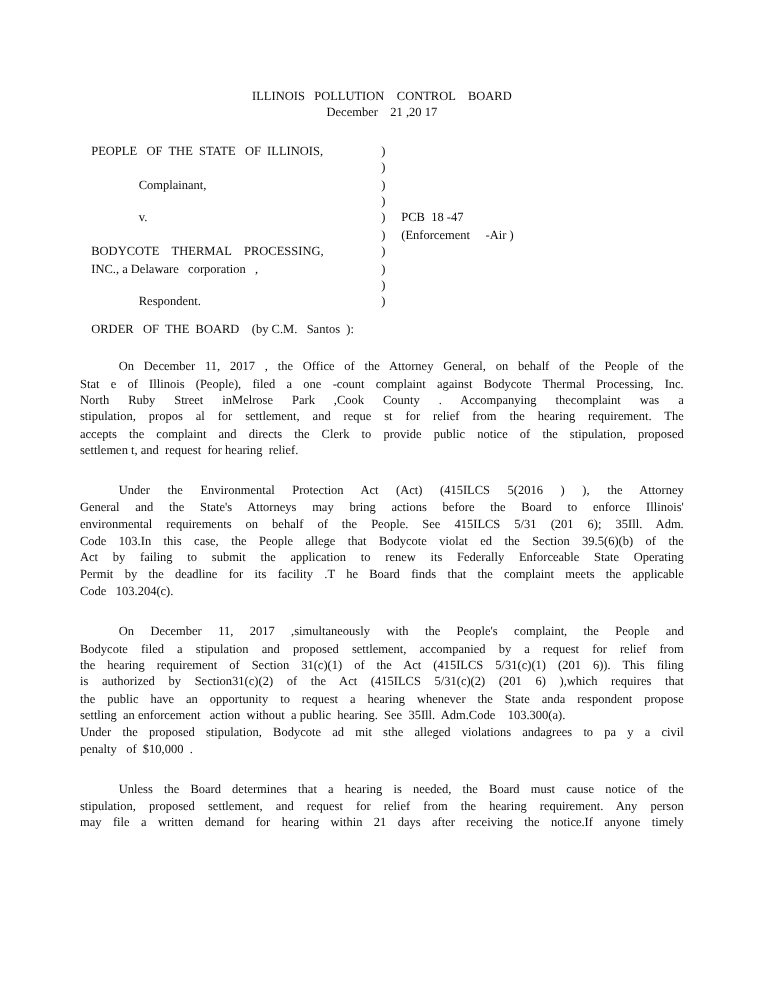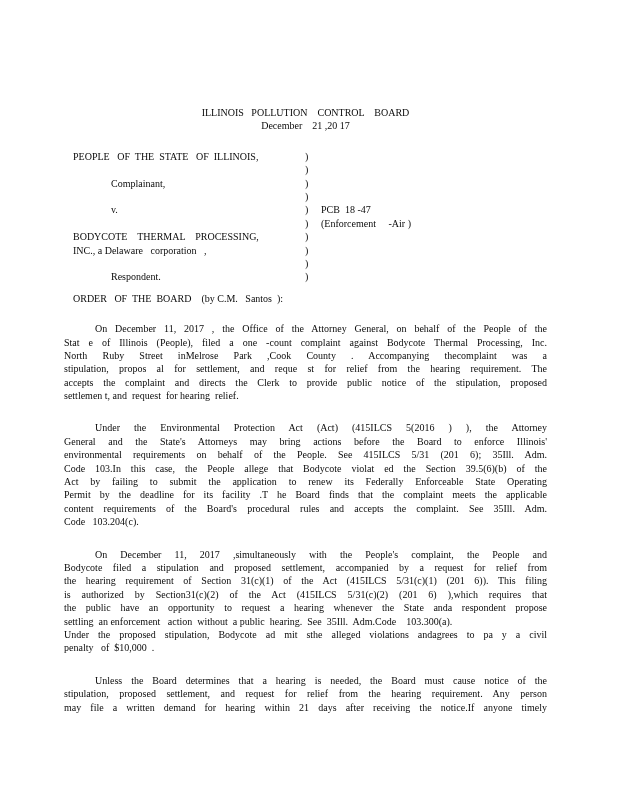--- a/index.html
+++ b/index.html
@@ -3,21 +3,21 @@
 <meta charset="utf-8">
 <style>
   html,body{margin:0;padding:0;background:#ffffff;}
   .page{
     position:relative;
     width:618px;height:800px;
     background:#ffffff;color:#0b0b0b;
     font-family:"Liberation Serif","DejaVu Serif",serif;
     font-size:10px;line-height:13.4px;
     box-sizing:border-box;
-    padding:106px 71px 0 64px;
+    padding:71px 71px 0 64px;
     overflow:hidden;
   }
   .doc-title{text-align:center;white-space:pre;}
   .doc-date{text-align:center;white-space:pre;margin-bottom:17px;}
   .caption{position:relative;}
   .cap-row{position:relative;height:13.4px;}
   .cap-left{white-space:pre;display:inline-block;padding-left:9px;}
   .cap-left.ind{padding-left:47px;}
   .cap-paren{position:absolute;left:241px;top:0;}
   .cap-right{position:absolute;left:257px;top:0;white-space:pre;}
@@ -62,21 +62,20 @@
         <div class="line j">accepts the complaint and directs the Clerk to provide public notice of the stipulation, proposed</div>
         <div class="line nj">settlemen t, and  request  for hearing  relief.</div>
       </div>
       <div class="para">
         <div class="line j ind">Under the Environmental Protection Act (Act) (415ILCS 5(2016 ) ), the Attorney</div>
         <div class="line j">General and the State's Attorneys may bring actions before the Board to enforce Illinois'</div>
         <div class="line j">environmental requirements on behalf of the People. See 415ILCS 5/31 (201 6); 35Ill. Adm.</div>
         <div class="line j">Code 103.In this case, the People allege that Bodycote violat ed the Section 39.5(6)(b) of the</div>
         <div class="line j">Act by failing to submit the application to renew its Federally Enforceable State Operating</div>
         <div class="line j">Permit by the deadline for its facility .T he Board finds that the complaint meets the applicable</div>
-        <div class="line j">content requirements of the Board's procedural rules and accepts the complaint. See 35Ill. Adm.</div>
         <div class="line nj">Code   103.204(c).</div>
       </div>
       <div class="para">
         <div class="line j ind">On December 11, 2017 ,simultaneously with the People's complaint, the People and</div>
         <div class="line j">Bodycote filed a stipulation and proposed settlement, accompanied by a request for relief from</div>
         <div class="line j">the hearing requirement of Section 31(c)(1) of the Act (415ILCS 5/31(c)(1) (201 6)). This filing</div>
         <div class="line j">is authorized by Section31(c)(2) of the Act (415ILCS 5/31(c)(2) (201 6) ),which requires that</div>
         <div class="line j">the public have an opportunity to request a hearing whenever the State anda respondent propose</div>
         <div class="line nj">settling  an enforcement   action  without  a public  hearing.  See  35Ill.  Adm.Code    103.300(a).</div>
         <div class="line j">Under the proposed stipulation, Bodycote ad mit sthe alleged violations andagrees to pa y a civil</div>

